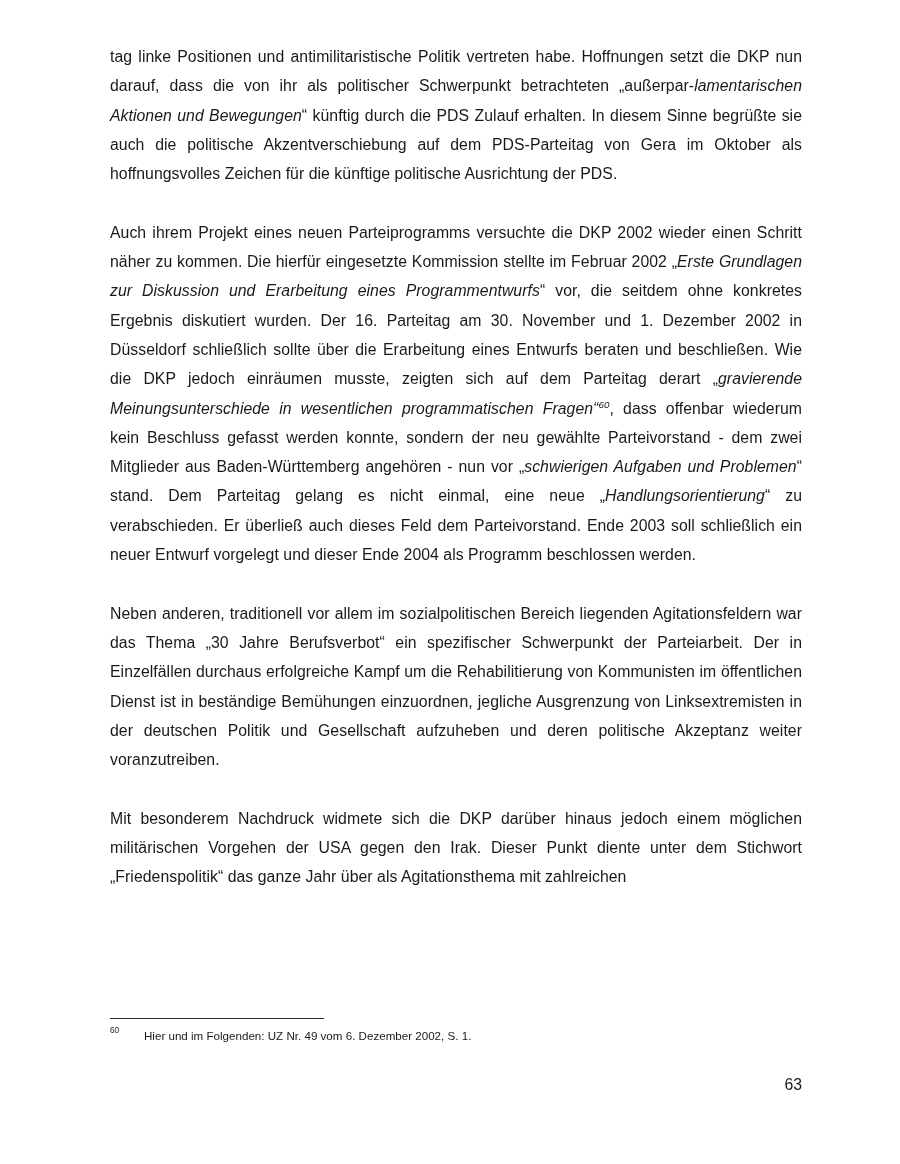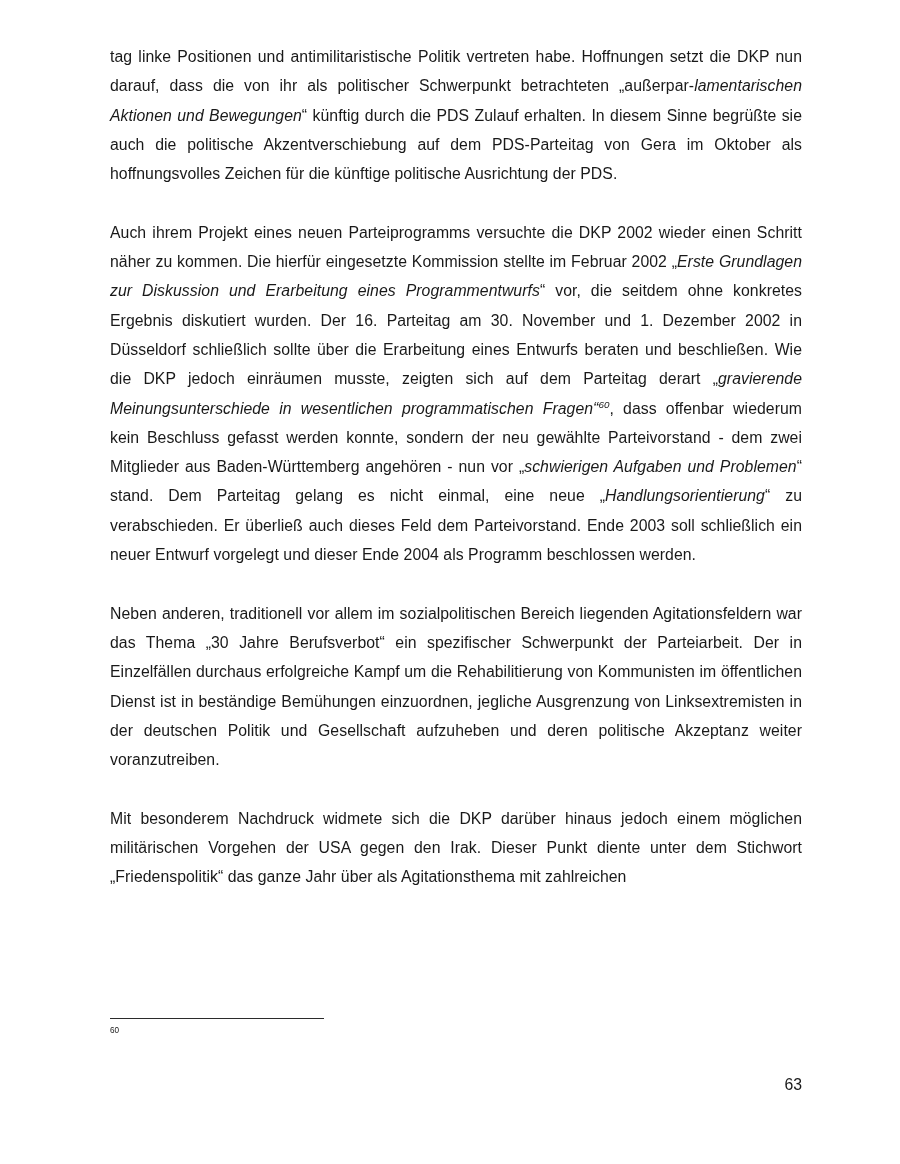--- a/index.html
+++ b/index.html
@@ -93,19 +93,19 @@
   <div class="content">
     <p class="para"><span>tag linke Positionen und antimilitaristische Politik vertreten habe. Hoffnungen setzt die DKP nun darauf, dass die von ihr als politischer Schwerpunkt betrachteten „außerpar-</span><i>lamentarischen Aktionen und Bewegungen</i><span>“ künftig durch die PDS Zulauf erhalten. In diesem Sinne begrüßte sie auch die politische Akzentverschiebung auf dem PDS-Parteitag von Gera im Oktober als hoffnungsvolles Zeichen für die künftige politische Ausrichtung der PDS.</span></p>
     <p class="para"><span>Auch ihrem Projekt eines neuen Parteiprogramms versuchte die DKP 2002 wieder einen Schritt näher zu kommen. Die hierfür eingesetzte Kommission stellte im Februar 2002 „</span><i>Erste Grundlagen zur Diskussion und Erarbeitung eines Programmentwurfs</i><span>“ vor, die seitdem ohne konkretes Ergebnis diskutiert wurden. Der 16. Parteitag am 30. November und 1. Dezember 2002 in Düsseldorf schließlich sollte über die Erarbeitung eines Entwurfs beraten und beschließen. Wie die DKP jedoch einräumen musste, zeigten sich auf dem Parteitag derart „</span><i>gravierende Meinungsunterschiede in wesentlichen programmatischen Fragen</i><i>“</i><sup class="fn">60</sup><span>, dass offenbar wiederum kein Beschluss gefasst werden konnte, sondern der neu gewählte Parteivorstand - dem zwei Mitglieder aus Baden-Württemberg angehören - nun vor „</span><i>schwierigen Aufgaben und Problemen</i><span>“ stand. Dem Parteitag gelang es nicht einmal, eine neue „</span><i>Handlungsorientierung</i><span>“ zu verabschieden. Er überließ auch dieses Feld dem Parteivorstand. Ende 2003 soll schließlich ein neuer Entwurf vorgelegt und dieser Ende 2004 als Programm beschlossen werden.</span></p>
     <p class="para"><span>Neben anderen, traditionell vor allem im sozialpolitischen Bereich liegenden Agitationsfeldern war das Thema „30 Jahre Berufsverbot“ ein spezifischer Schwerpunkt der Parteiarbeit. Der in Einzelfällen durchaus erfolgreiche Kampf um die Rehabilitierung von Kommunisten im öffentlichen Dienst ist in beständige Bemühungen einzuordnen, jegliche Ausgrenzung von Linksextremisten in der deutschen Politik und Gesellschaft aufzuheben und deren politische Akzeptanz weiter voranzutreiben.</span></p>
     <p class="para"><span>Mit besonderem Nachdruck widmete sich die DKP darüber hinaus jedoch einem möglichen militärischen Vorgehen der USA gegen den Irak. Dieser Punkt diente unter dem Stichwort „Friedenspolitik“ das ganze Jahr über als Agitationsthema mit zahlreichen</span></p>
   </div>
 
   <div class="footnote-area">
     <div class="footnote-rule"></div>
     <div class="footnote">
-      <span class="fn-marker">60</span>
+      <span class="fn-marker">60</span><span>Hier und im Folgenden: UZ Nr. 49 vom 6. Dezember 2002, S. 1.</span>
     </div>
   </div>
 
   <div class="page-number">63</div>
 
 </div>
 
 </body></html>

